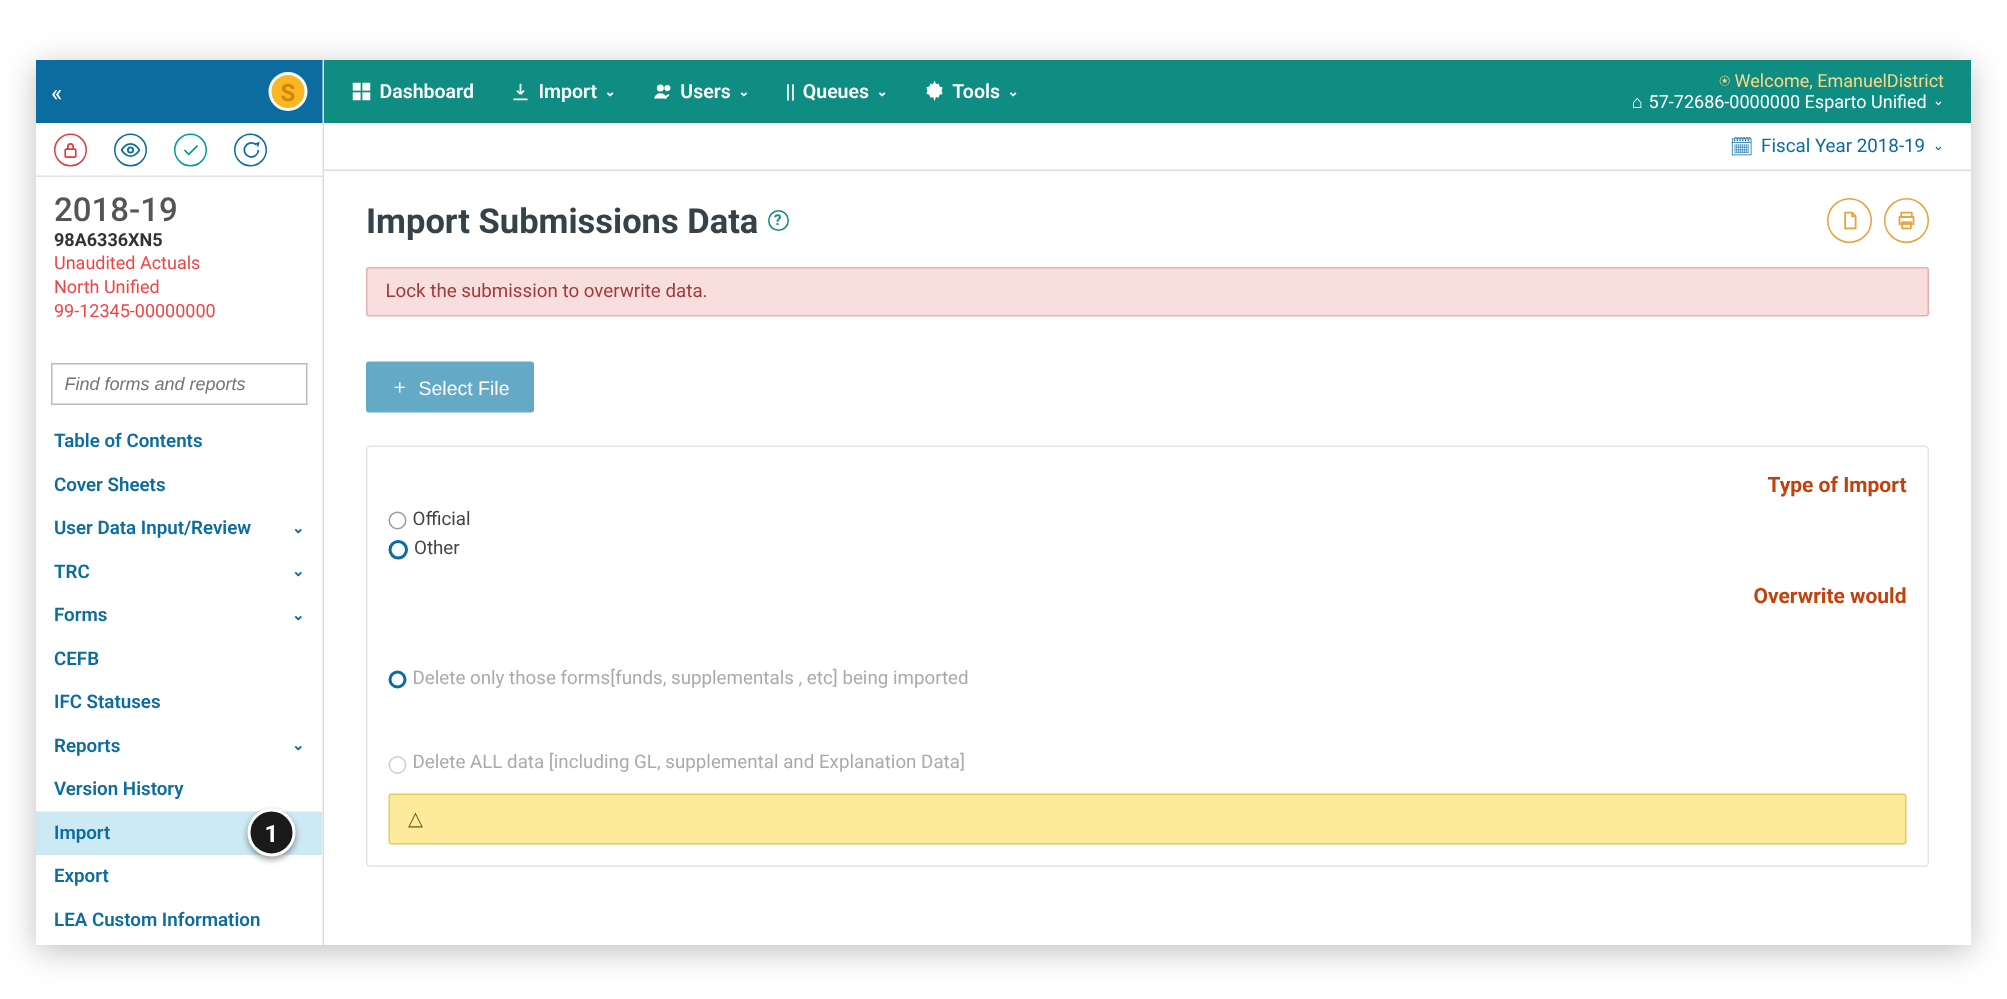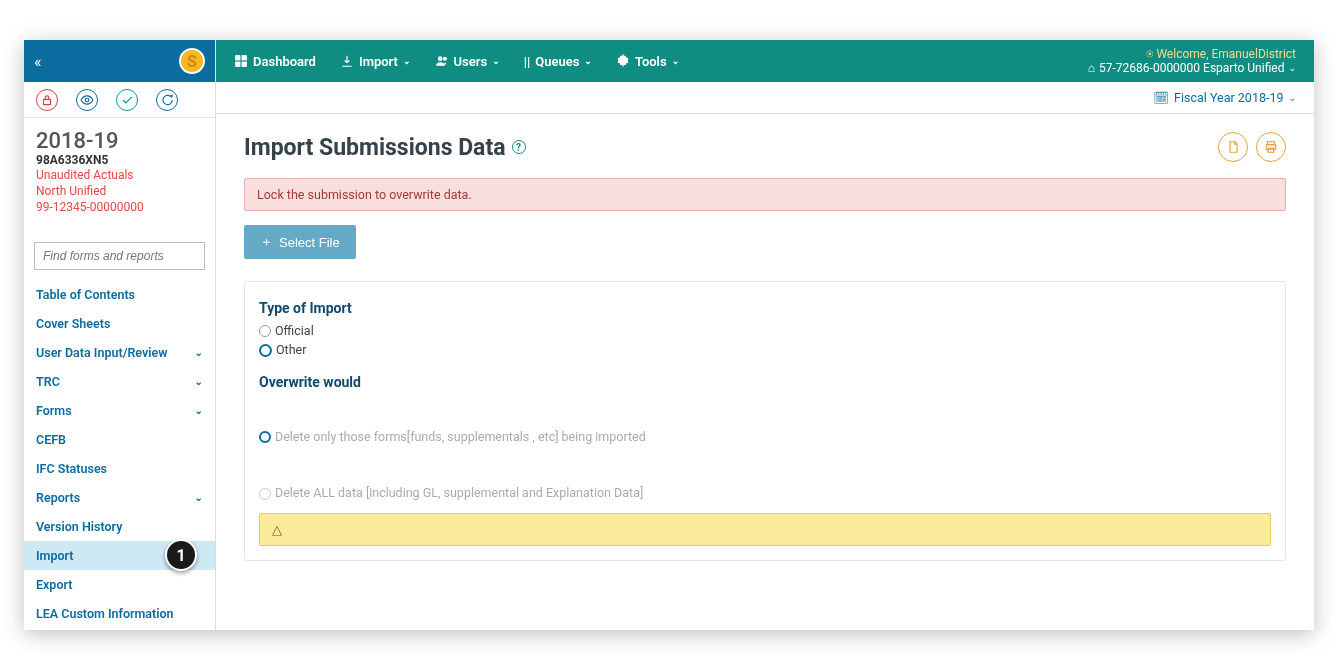--- a/index.html
+++ b/index.html
@@ -46,27 +46,27 @@
     
     .fiscal-bar { height: 32px; background: #fff; border-bottom: 1px solid #ddd; display: flex; align-items: center; justify-content: flex-end; padding: 0 18px; color: #0b6c9f; font-size: 12.5px; gap: 5px; cursor: pointer; }
     
     .content { flex: 1; padding: 18px 28px; background: #fff; overflow: auto; }
     .page-title-row { display: flex; align-items: center; margin-bottom: 16px; gap: 32px; }
     .page-title { font-size: 23px; color: #35424a; font-weight: 700; display: flex; align-items: center; gap: 6px; }
     .help-icon { width: 14px; height: 14px; border: 1.5px solid #0f8d82; color: #0f8d82; border-radius: 50%; font-size: 10px; display: inline-flex; align-items: center; justify-content: center; }
     .page-actions { margin-left: auto; display: flex; gap: 8px; }
     .circ-btn { width: 30px; height: 30px; border: 1.5px solid #e9a23b; border-radius: 50%; color: #e9a23b; display: flex; align-items: center; justify-content: center; cursor: pointer; font-size: 14px; }
     
-    .alert-red { background: #f9dede; border: 1px solid #e8b0b0; color: #a33a3a; padding: 8px 12px; font-size: 12.5px; border-radius: 2px; margin-bottom: 14px; }
+    .alert-red { background: #f9dede; border: 1px solid #e8b0b0; color: #a33a3a; padding: 8px 12px; font-size: 12.5px; border-radius: 2px; margin-bottom: 30px; }
     
     .file-sel { margin-bottom: 22px; }
     .select-file-btn { background: #64a9c6; color: #fff; border: none; padding: 8px 16px; font-size: 13px; cursor: pointer; border-radius: 2px; display: inline-flex; align-items: center; gap: 6px; }
     
     .form-card { border: 1px solid #e4e4e4; padding: 18px 14px 14px; border-radius: 3px; }
-    .section-heading { font-size: 14px; font-weight: 700; color: #0c4a6e; margin-bottom: 6px; }
+    .section-heading { font-size: 14px; font-weight: 700; color: #c2410c; margin-bottom: 6px; text-align: right; }
     .radio-stack { margin-bottom: 14px; }
     .radio-row { display: flex; align-items: center; gap: 4px; font-size: 12.5px; color: #444; line-height: 1.5; }
     .radio-row.disabled { color: #aaa; margin-top: 38px; }
     .radio-dot { width: 12px; height: 12px; border: 1.5px solid #999; border-radius: 50%; display: inline-block; position: relative; }
     .radio-dot.checked-blue { border: 2px solid #0b6c9f; }
     .radio-dot.big { width: 13px; height: 13px; border: 2.5px solid #0b6c9f; }
     .radio-dot.disabled { border-color: #ccc; }
     
     .alert-yellow { background: #fdeb9c; border: 1px solid #e7cb55; color: #6d5b11; padding: 8px 12px; font-size: 12.5px; border-radius: 2px; margin-top: 10px; display: flex; align-items: center; gap: 8px; }
     .warn-tri { font-size: 13px; }

